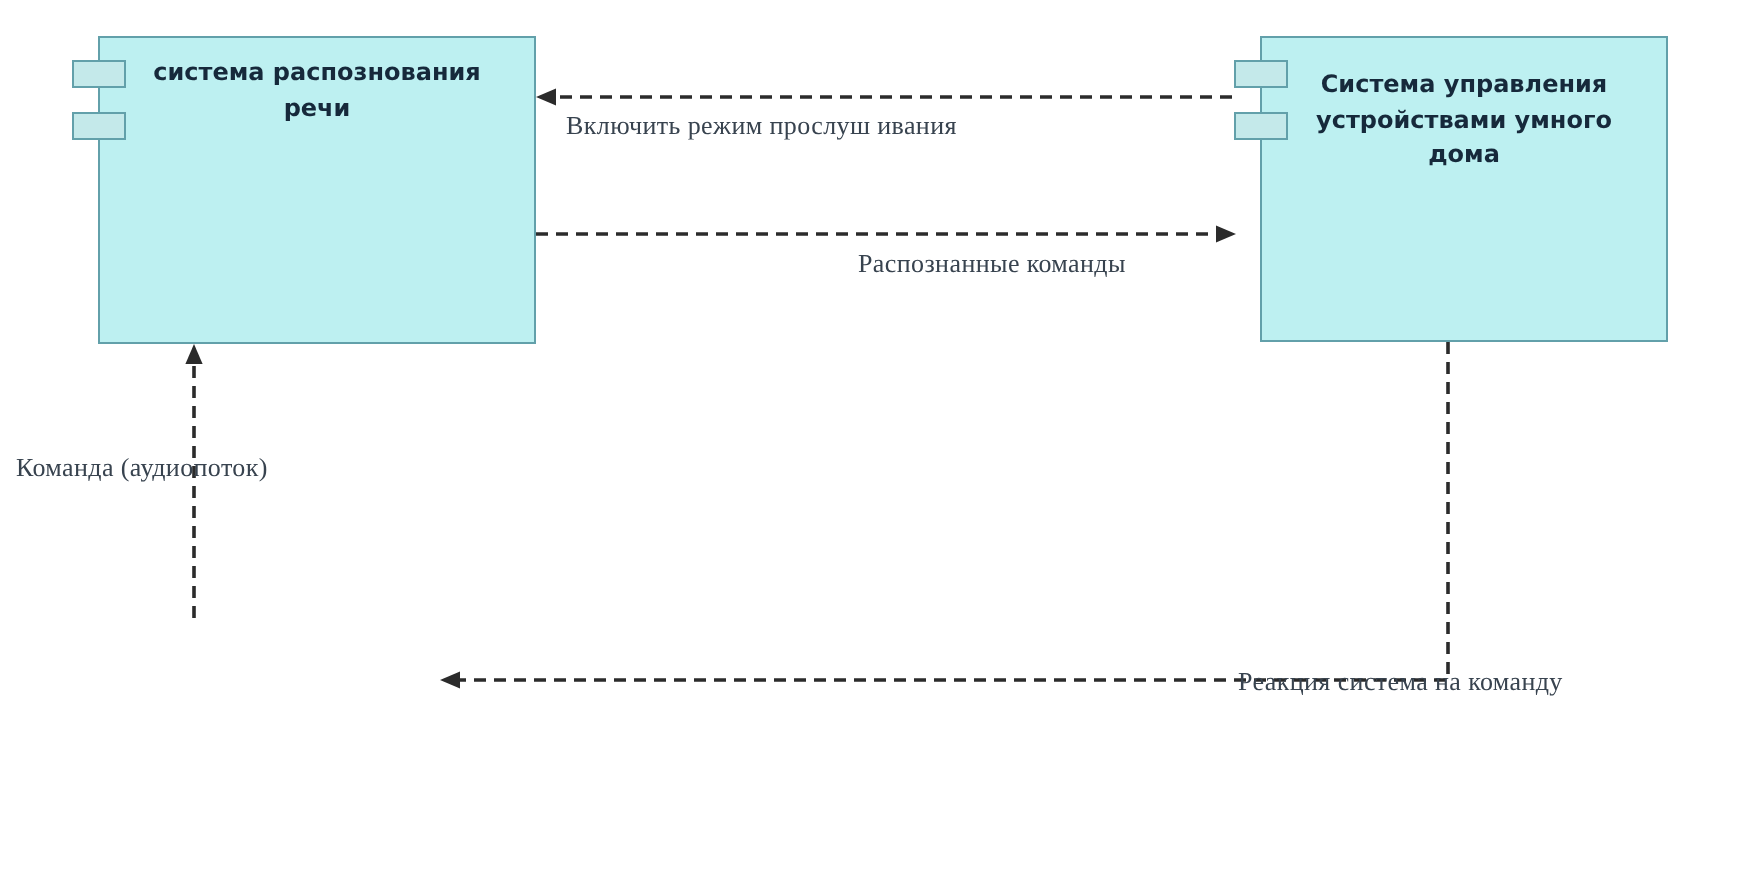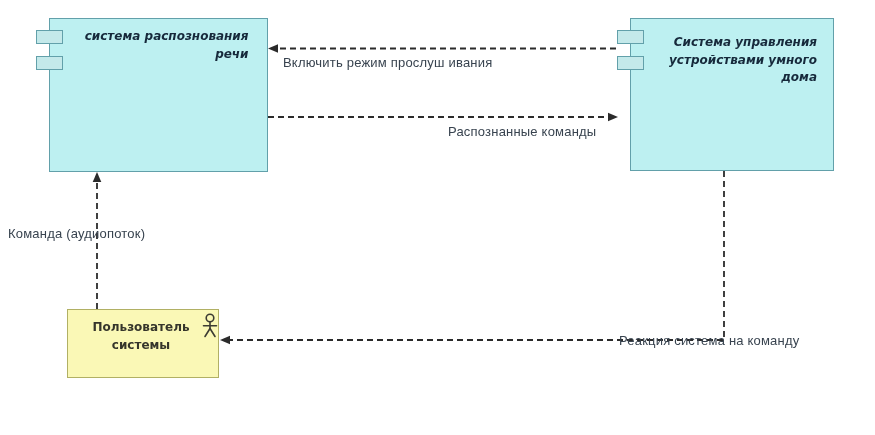--- a/index.html
+++ b/index.html
@@ -14,21 +14,21 @@
   .component{
     position:absolute;
     background:var(--comp-fill,#bff0f2);
     border:1px solid var(--comp-border,#62a0aa);
     box-sizing:border-box;
   }
   .component .title{
     color:var(--comp-text,#16293b);
     font-family:"DejaVu Sans", sans-serif;
     font-size:12px;font-weight:bold;line-height:17.5px;
-    text-align:right;margin:9px auto 0 auto;font-style:italic;
+    text-align:center;margin:9px auto 0 auto;
   }
   .tab{
     position:absolute;width:27px;height:14px;
     background:var(--tab-fill,#bde7e9);
     border:1px solid var(--comp-border,#62a0aa);
     box-sizing:border-box;left:-14px;
   }
   .tab.t1{top:11px;}
   .tab.t2{top:37px;}
 
@@ -42,21 +42,21 @@
     color:var(--actor-text,#35352b);
     font-family:"DejaVu Sans", sans-serif;
     font-size:12px;font-weight:bold;line-height:18px;
     text-align:center;width:110px;margin:8px 0 0 18px;
   }
   .actor-icon{position:absolute;left:134px;top:3px;width:16px;height:26px;}
 
   .edge-label{
     position:absolute;
     color:var(--label-text,#38434f);
-    font-family:Liberation Sans, sans-serif;
+    font-family:Liberation Serif, serif;
     font-size:13px;line-height:15px;letter-spacing:0.2px;
     white-space:nowrap;
   }
 </style>
 </head>
 <body>
 
 <div class="canvas">
 
   <svg class="wires" viewBox="0 0 875 435">
@@ -79,31 +79,19 @@
     <div class="tab t2"></div>
     <div class="title" style="width:180px;">система распознования речи</div>
   </div>
 
   <div class="component" style="left:630px;top:18px;width:204px;height:153px;">
     <div class="tab t1"></div>
     <div class="tab t2"></div>
     <div class="title" style="width:170px;margin-top:15px;">Система управления устройствами умного дома</div>
   </div>
 
-  <div class="actorbox">
-    <div class="title">Пользователь системы</div>
-    <svg class="actor-icon" viewBox="0 0 16 26">
-      <g stroke="var(--actor-icon,#3c3c32)" stroke-width="1.6" fill="none" stroke-linecap="round">
-        <circle cx="8" cy="5" r="3.8"></circle>
-        <line x1="8" y1="8.8" x2="8" y2="15.5"></line>
-        <line x1="1.5" y1="12.8" x2="14.5" y2="12.8"></line>
-        <line x1="8" y1="15.5" x2="3" y2="23.5"></line>
-        <line x1="8" y1="15.5" x2="13" y2="23.5"></line>
-      </g>
-    </svg>
-  </div>
 
   <div class="edge-label" style="left:283px;top:55px;">Включить режим прослуш ивания</div>
-  <div class="edge-label" style="left:448px;top:124px;">Распознанные команды</div>
+  <div class="edge-label" style="left:429px;top:124px;">Распознанные команды</div>
   <div class="edge-label" style="left:8px;top:226px;">Команда (аудиопоток)</div>
   <div class="edge-label" style="left:619px;top:333px;">Реакция система на команду</div>
 
 </div>
 
 </body></html>

